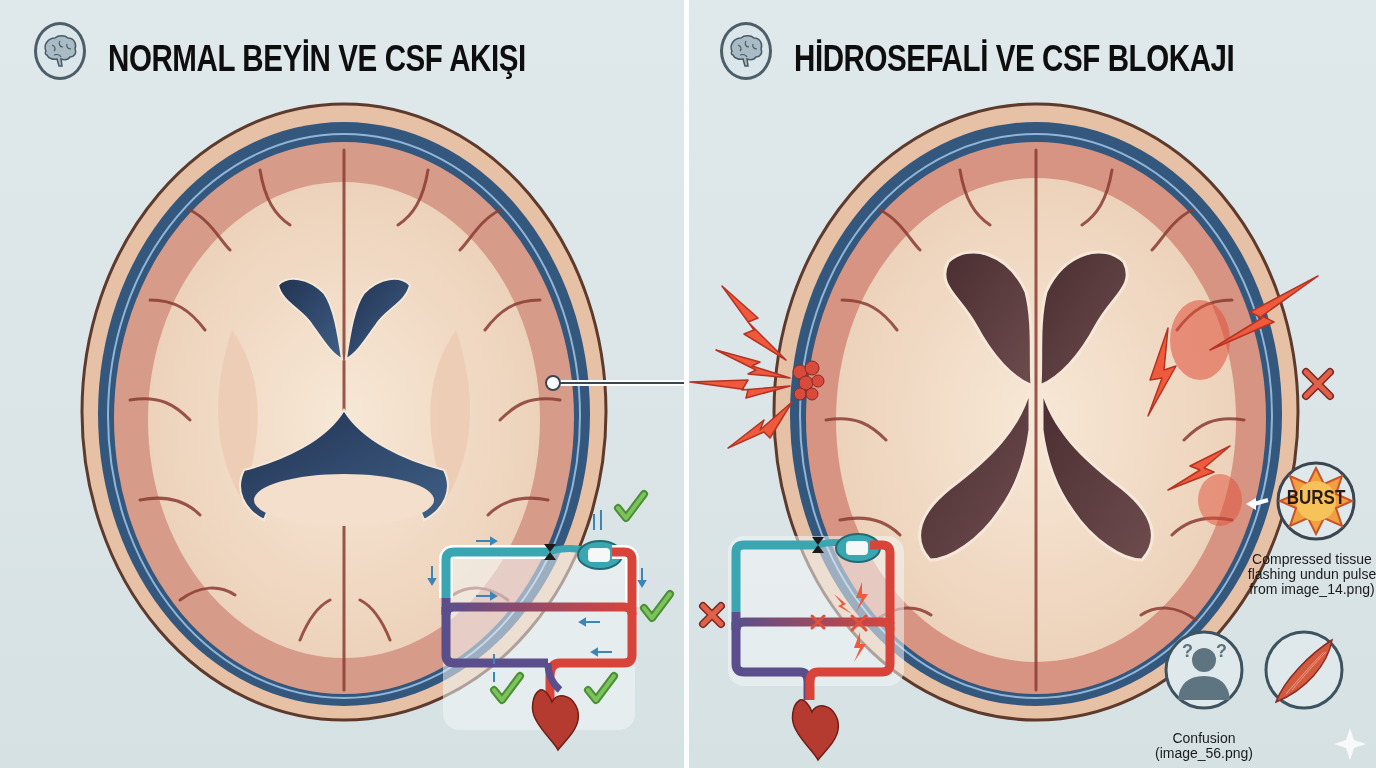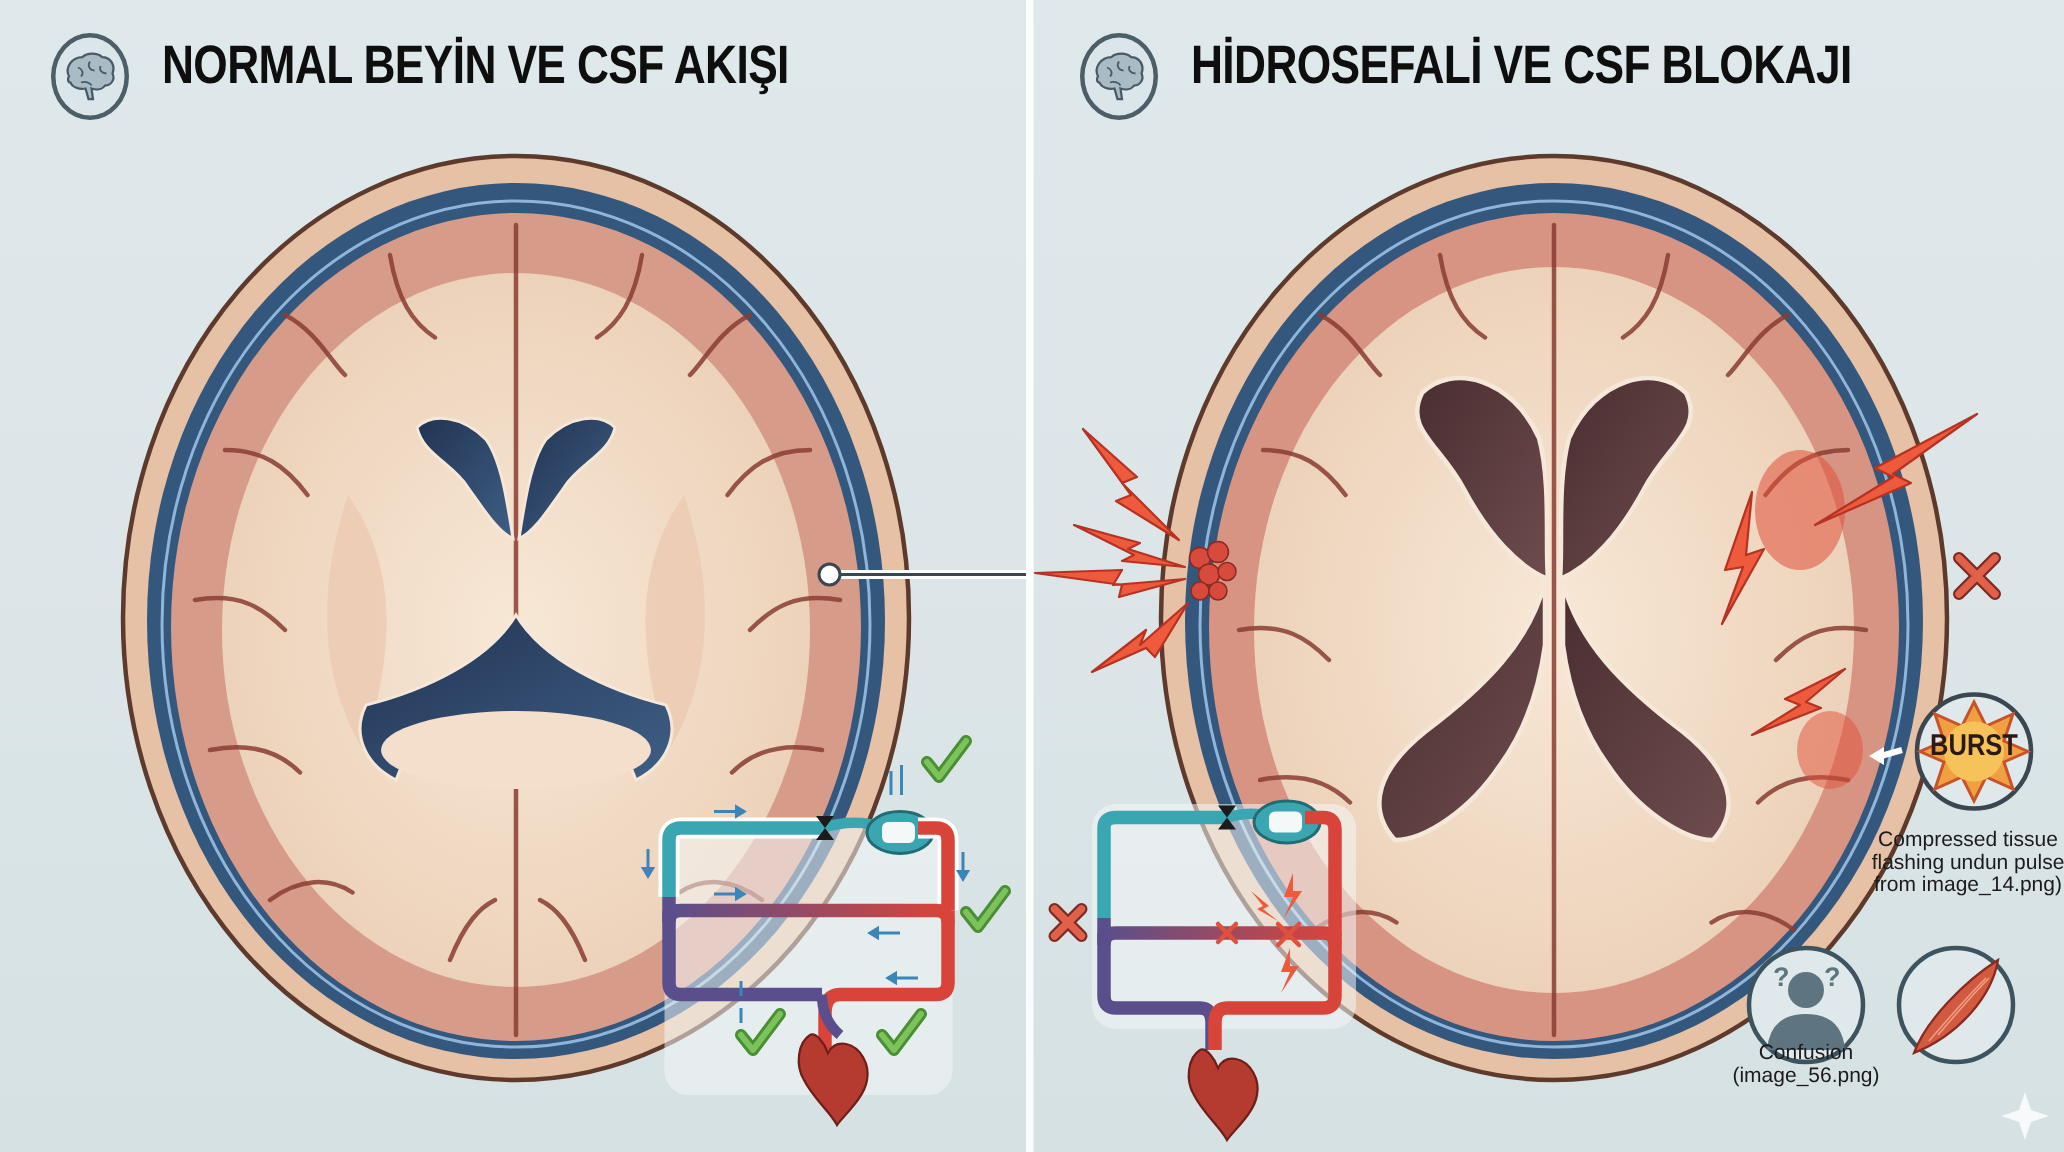--- a/index.html
+++ b/index.html
@@ -5,37 +5,37 @@
   html, body { margin:0; padding:0; }
   body {
     width:1376px; height:768px; overflow:hidden; position:relative;
     background: linear-gradient(180deg,#dfe8ea 0%, #dbe5e8 60%, #d6e1e4 100%);
     font-family: "Liberation Sans", sans-serif;
   }
   .panel { position:absolute; top:0; height:768px; }
   .panel.left { left:0; width:684px; }
   .panel.right { left:690px; width:686px; }
   .divider { position:absolute; left:684px; top:0; width:5px; height:768px; background:#ffffff; opacity:.9; }
-  .title-row { position:absolute; top:22px; display:flex; align-items:flex-start; }
+  .title-row { position:absolute; top:22px; display:flex; align-items:flex-end; }
   .panel.left .title-row { left:34px; }
   .panel.right .title-row { left:30px; }
   .brain-badge {
     width:52px; height:58px; border-radius:50%;
     border:3px solid #4d5e68; background:#dbe6ea;
     display:flex; align-items:center; justify-content:center; box-sizing:border-box;
   }
   .title {
     margin-left:22px; font-family:"Liberation Sans", sans-serif; font-weight:700;
     font-size:36px; letter-spacing:-0.5px; color:#0e0e0e; transform:scaleX(0.82); transform-origin:left center;
     white-space:nowrap;
   }
   svg.scene { position:absolute; left:0; top:0; }
   .caption { position:absolute; color:#1b1b1b; font-size:14px; line-height:15px; text-align:center; }
   .burst-caption { left:1246px; top:552px; width:132px; }
-  .confusion-caption { left:1150px; top:694px; width:108px; }
+  .confusion-caption { left:1150px; top:731px; width:108px; }
   .burst-label { position:absolute; left:1273px; top:486px; width:86px; text-align:center; font-weight:700; font-size:20px; color:#2b1a12; transform:scaleX(.85); }
 </style>
 </head>
 <body>
 
 <div class="panel left">
   <div class="title-row">
     <div class="brain-badge">
       <svg width="40" height="40" viewBox="0 0 40 40">
         <path d="M6 20c-3-6 2-13 9-13 3-3 10-3 13 0 6 0 9 6 7 11 2 4-1 8-5 8-2 3-6 3-9 2l1 7h-3l-2-7c-4 1-9-1-10-4-2 0-2-3-1-4z" fill="#a9bcc6" stroke="#485a65" stroke-width="1.5"></path>

